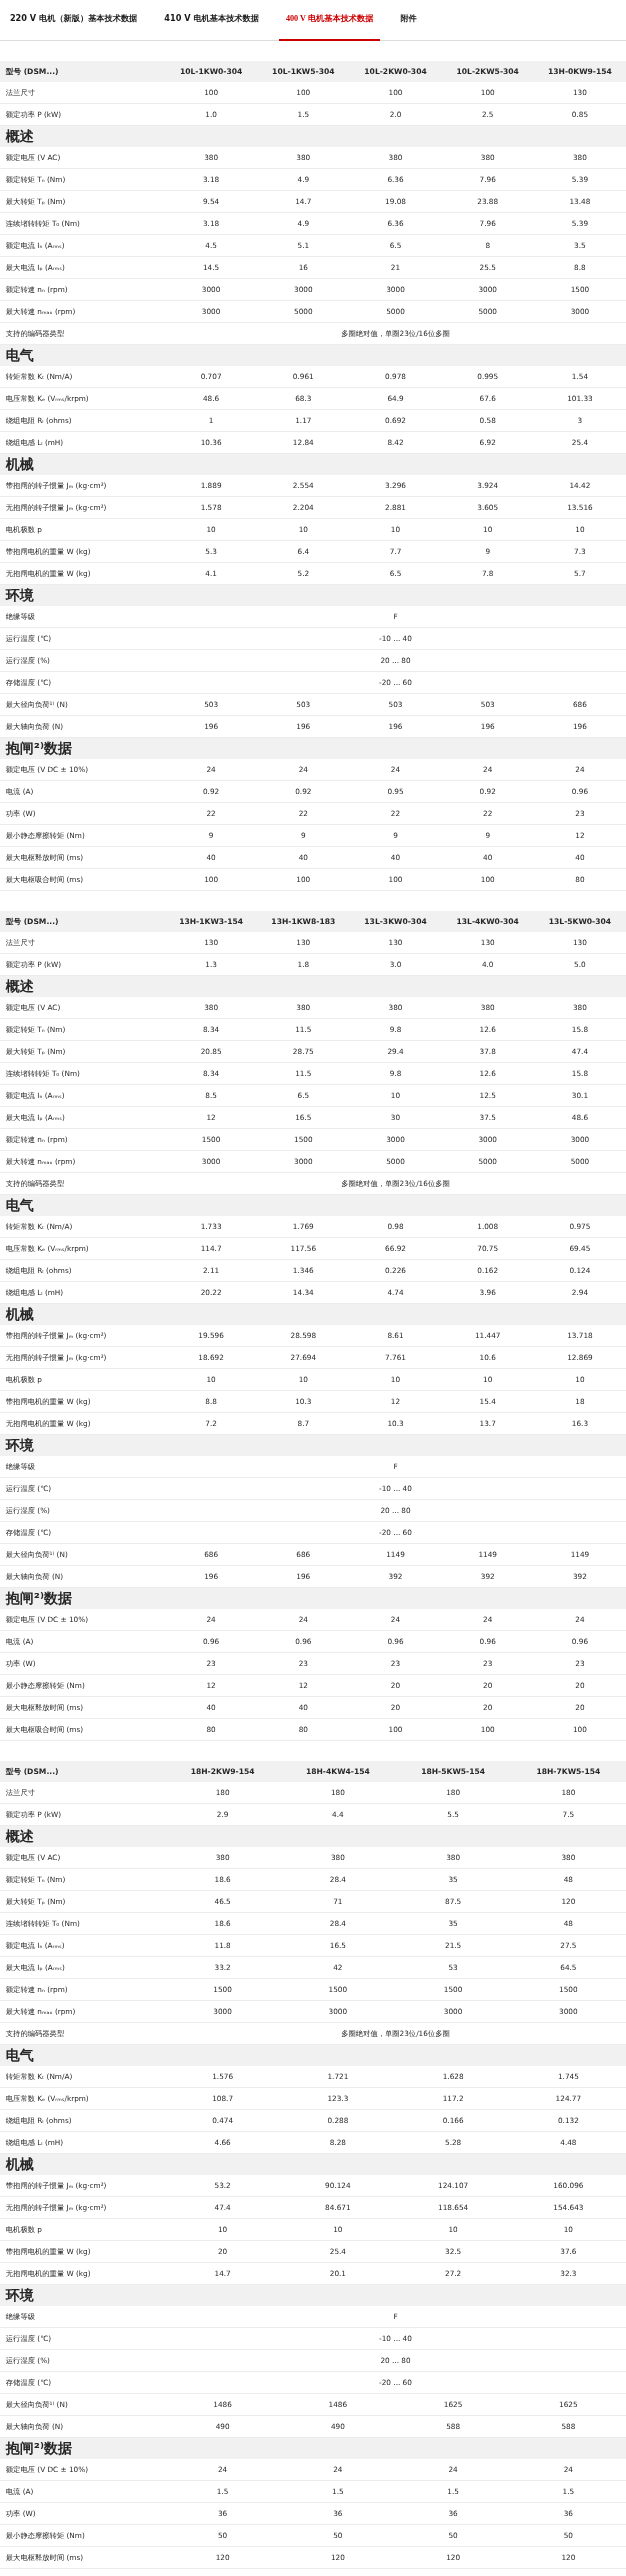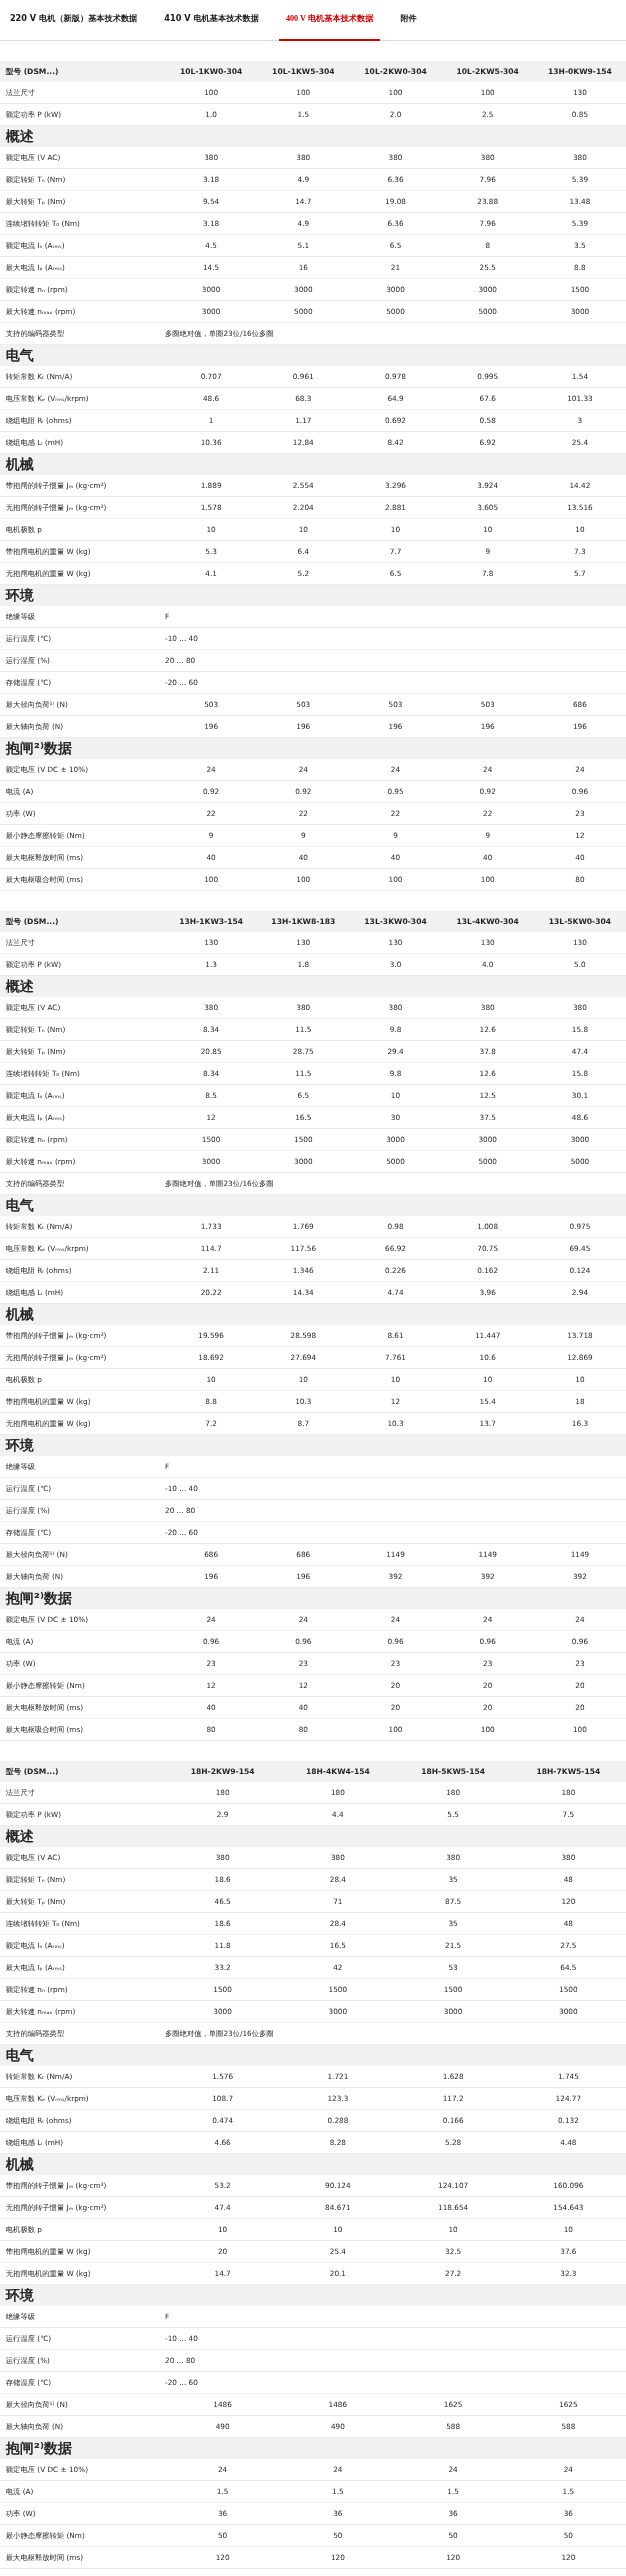--- a/index.html
+++ b/index.html
@@ -56,21 +56,21 @@
     border-bottom:none;
   }
   .label-cell {
     width:165px;
     flex:0 0 165px;
     box-sizing:border-box;
     padding-left:5.8px;
     text-align:left;
   }
   .value-cell { flex:1 1 0; text-align:center; }
-  .merged-cell { flex:1 1 0; }
+  .merged-cell { flex:1 1 0; text-align:center; }
   
   .footnotes { margin-top:8.2px; padding-left:2.9px; }
   .footnote { font-size:7.3px; line-height:13px; color:#1a1a1a; }
   .footnote sup { font-size:5.3px; margin-right:1.2px; }
 </style>
 </head>
 <body>
 
 <div class="tabbar">
     <div class="tab">220 V 电机（新版）基本技术数据</div>

